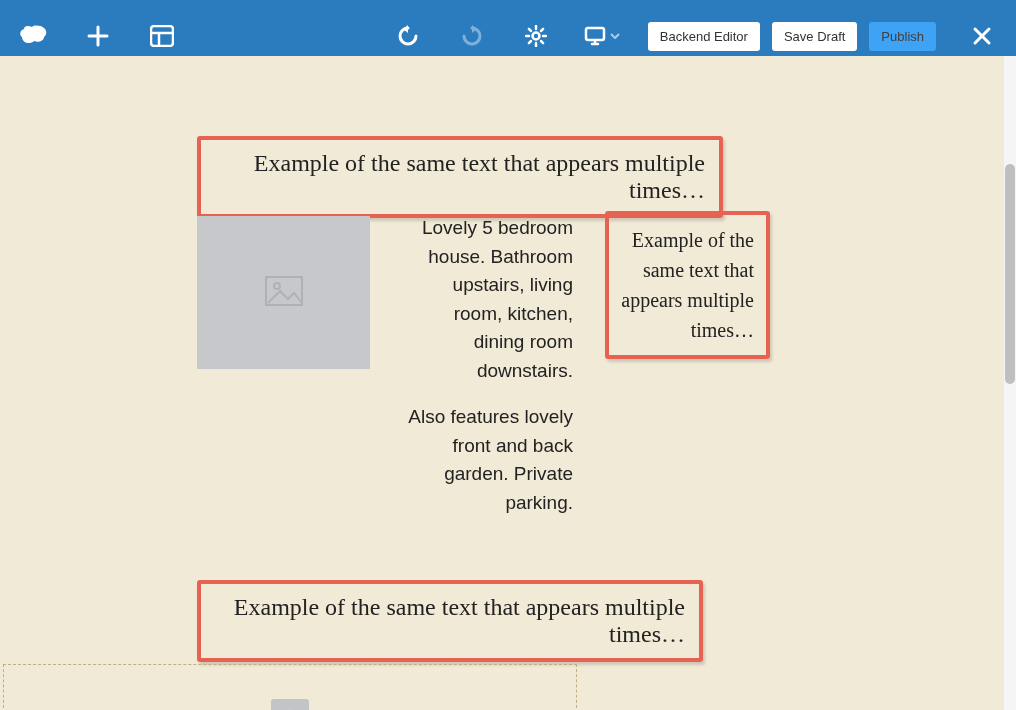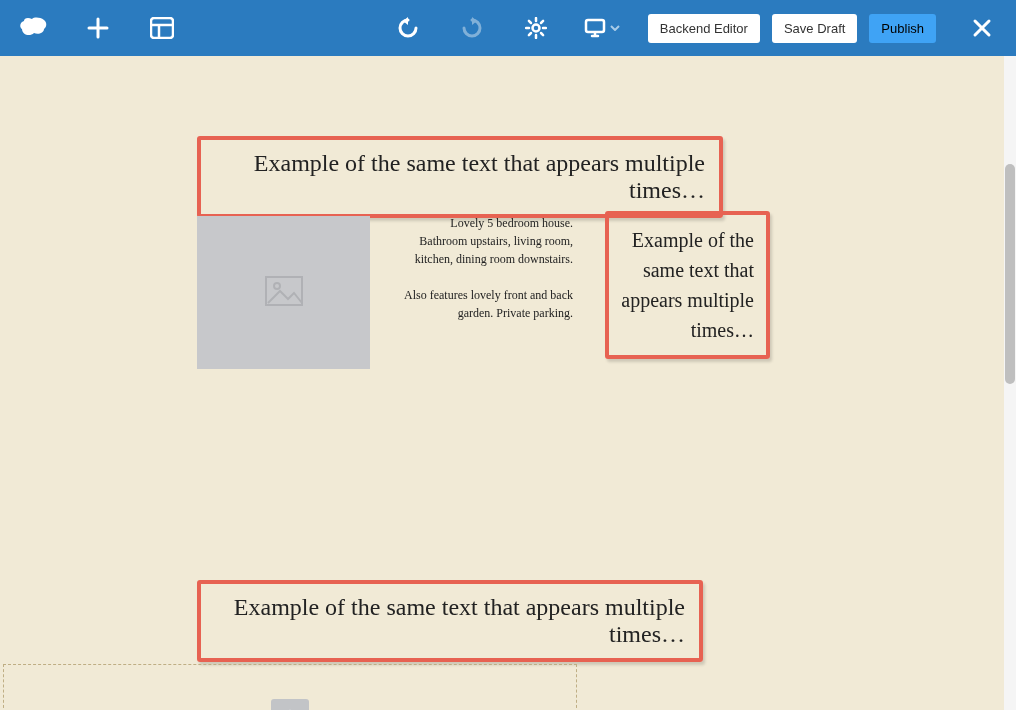--- a/index.html
+++ b/index.html
@@ -13,21 +13,21 @@
       height: 710px;
       overflow: hidden;
       background: #f1ead6;
       position: relative;
     }
     .toolbar {
       background: #2b7bbf;
       height: 56px;
       display: flex;
       align-items: flex-end;
-      padding: 12px 18px;
+      padding: 4px 18px;
       gap: 8px;
       justify-content: space-between;
     }
     .toolbar-left {
       display: flex;
       align-items: center;
       gap: 32px;
     }
     .toolbar-center {
       display: flex;
@@ -59,21 +59,21 @@
       background: #fff;
       border: none;
       border-radius: 3px;
       padding: 7px 12px;
       font-size: 13px;
       color: #333;
       cursor: pointer;
     }
     .text-btn.primary {
       background: #3fa3f5;
-      color: #000000;
+      color: #404040;
     }
     .close-btn {
       background: transparent;
       border: none;
       color: #fff;
       cursor: pointer;
       display: flex;
       align-items: center;
       justify-content: center;
       width: 32px;
@@ -131,22 +131,22 @@
       flex-direction: column;
       align-items: center;
       justify-content: center;
       margin-top: 2px;
     }
     .img-placeholder svg {
       opacity: 0.5;
     }
     .paragraph-col {
       width: 173px;
-      font-family: Liberation Serif, serif;
-      font-size: 12px;
+      font-family: Liberation Sans, sans-serif;
+      font-size: 19px;
       line-height: 1.5;
       color: #222;
     }
     .paragraph-col p {
       margin-bottom: 18px;
     }
     .side-box {
       position: absolute;
       left: 605px;
       top: 155px;

